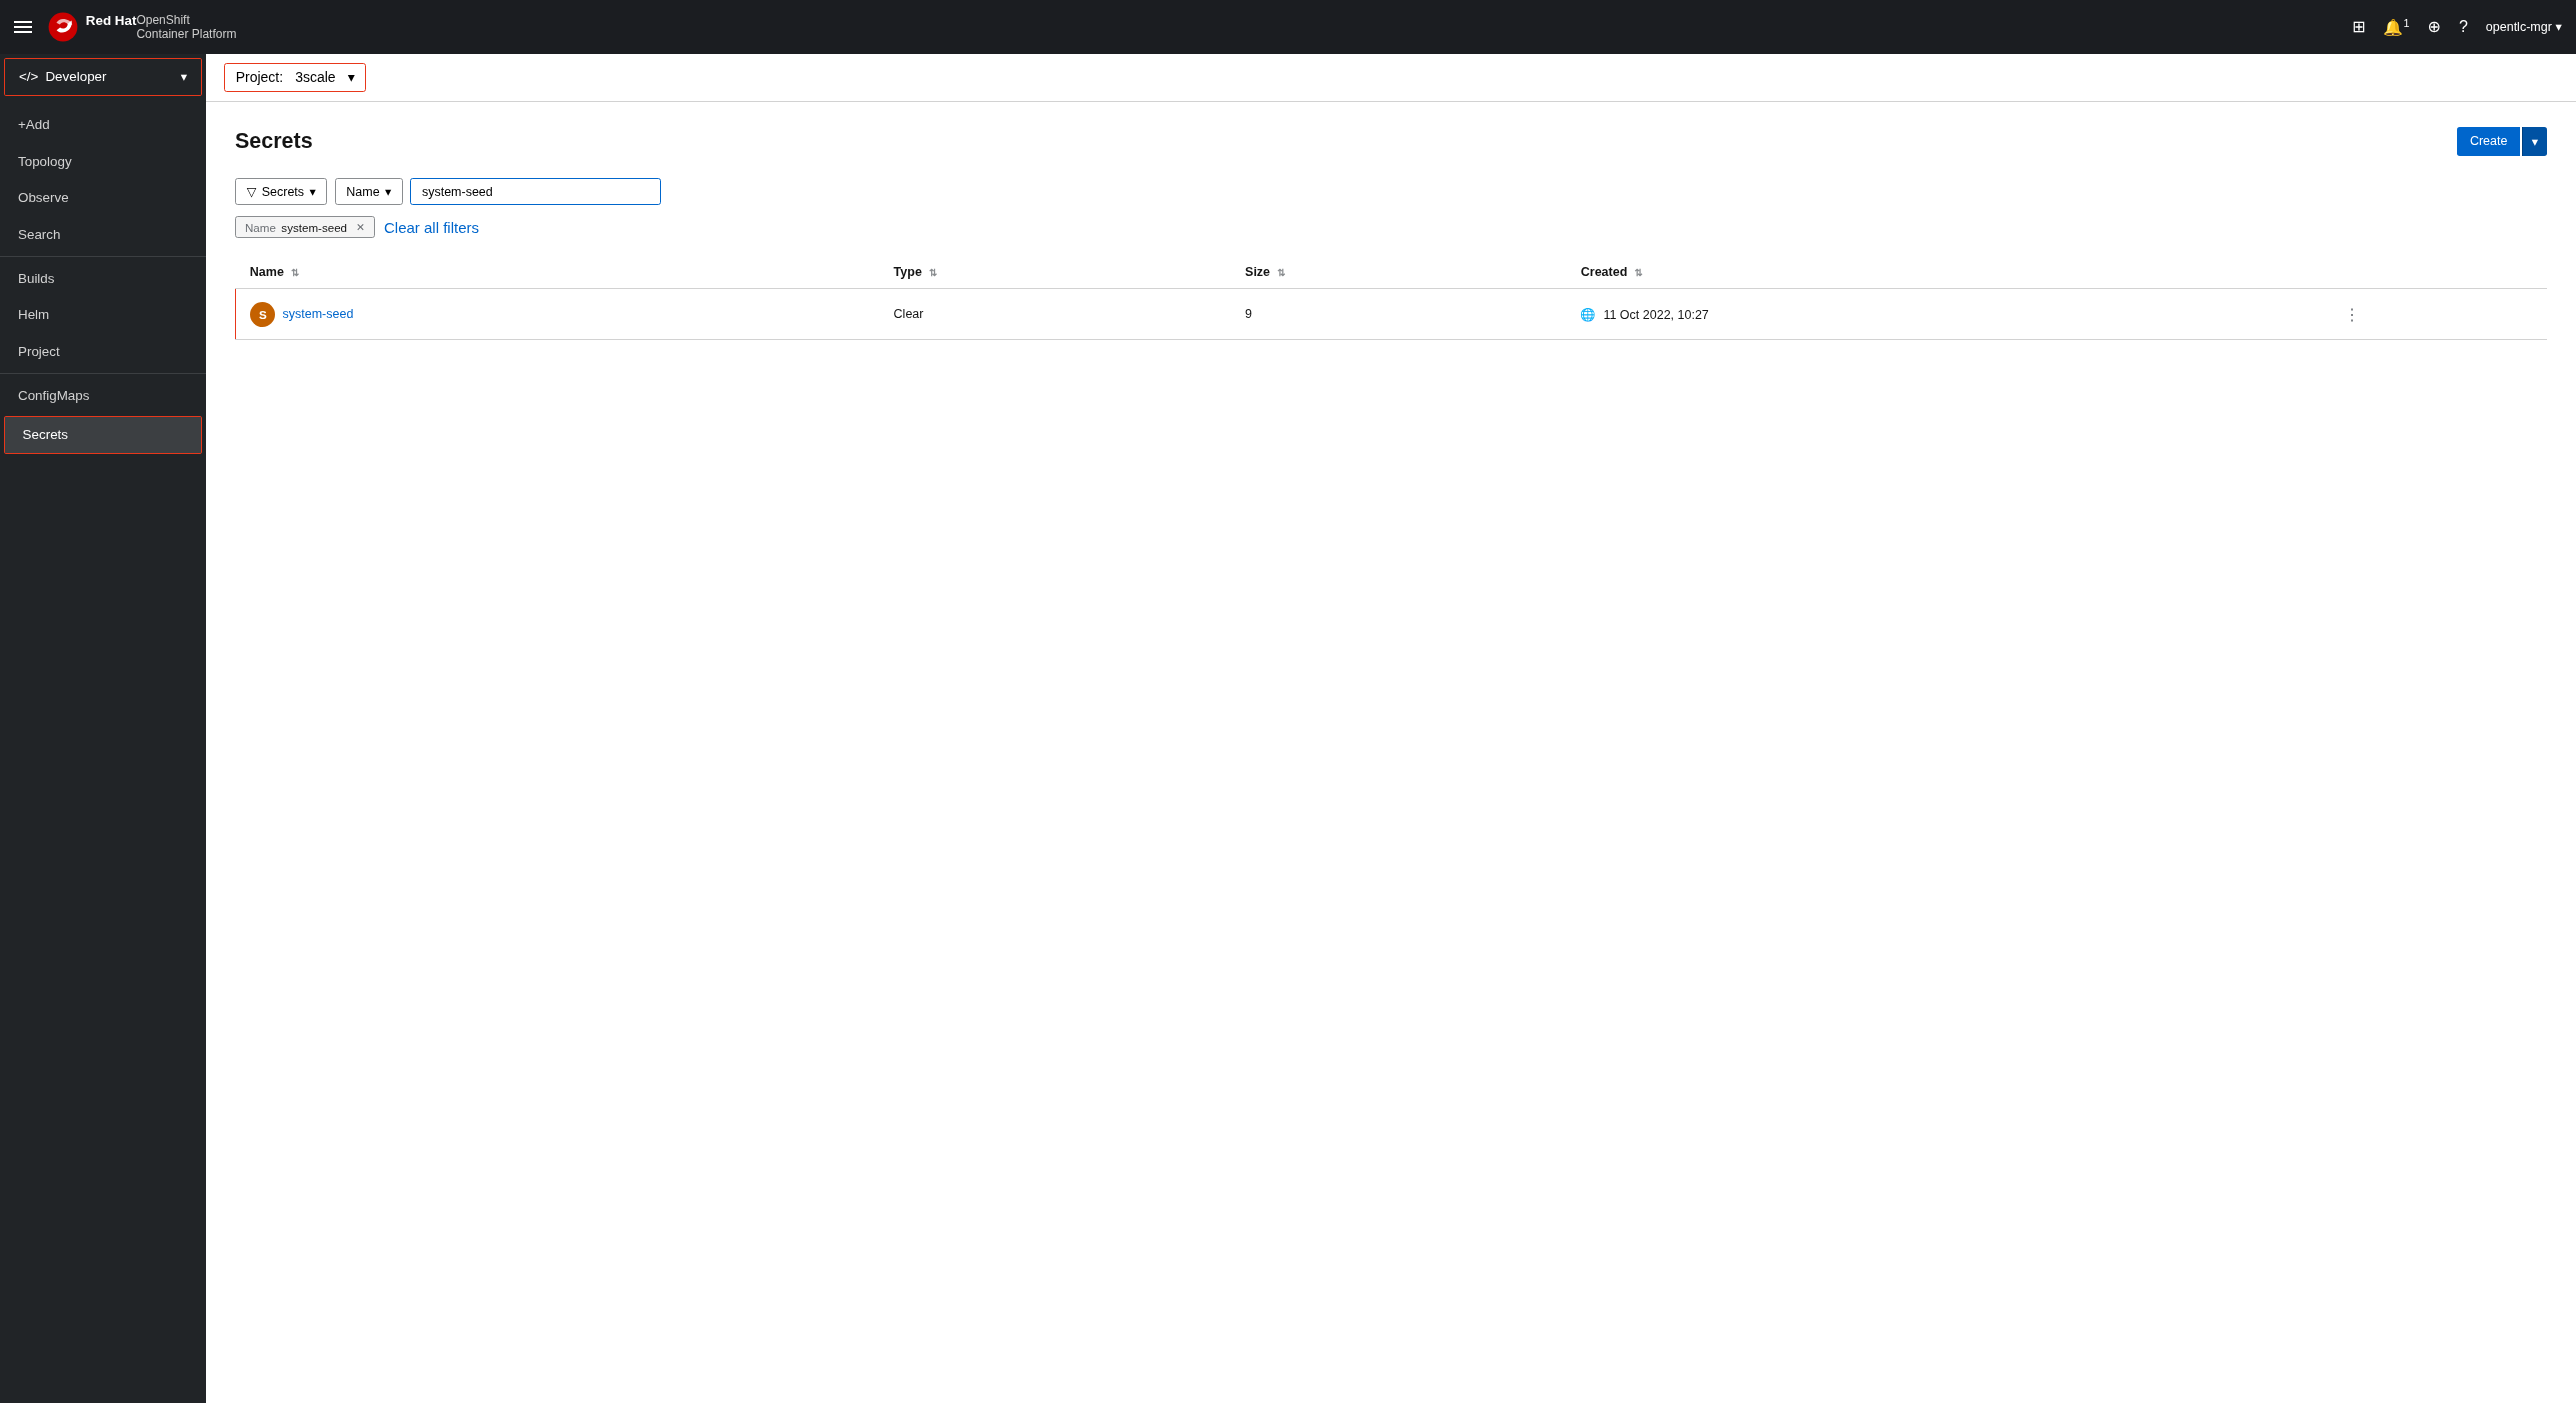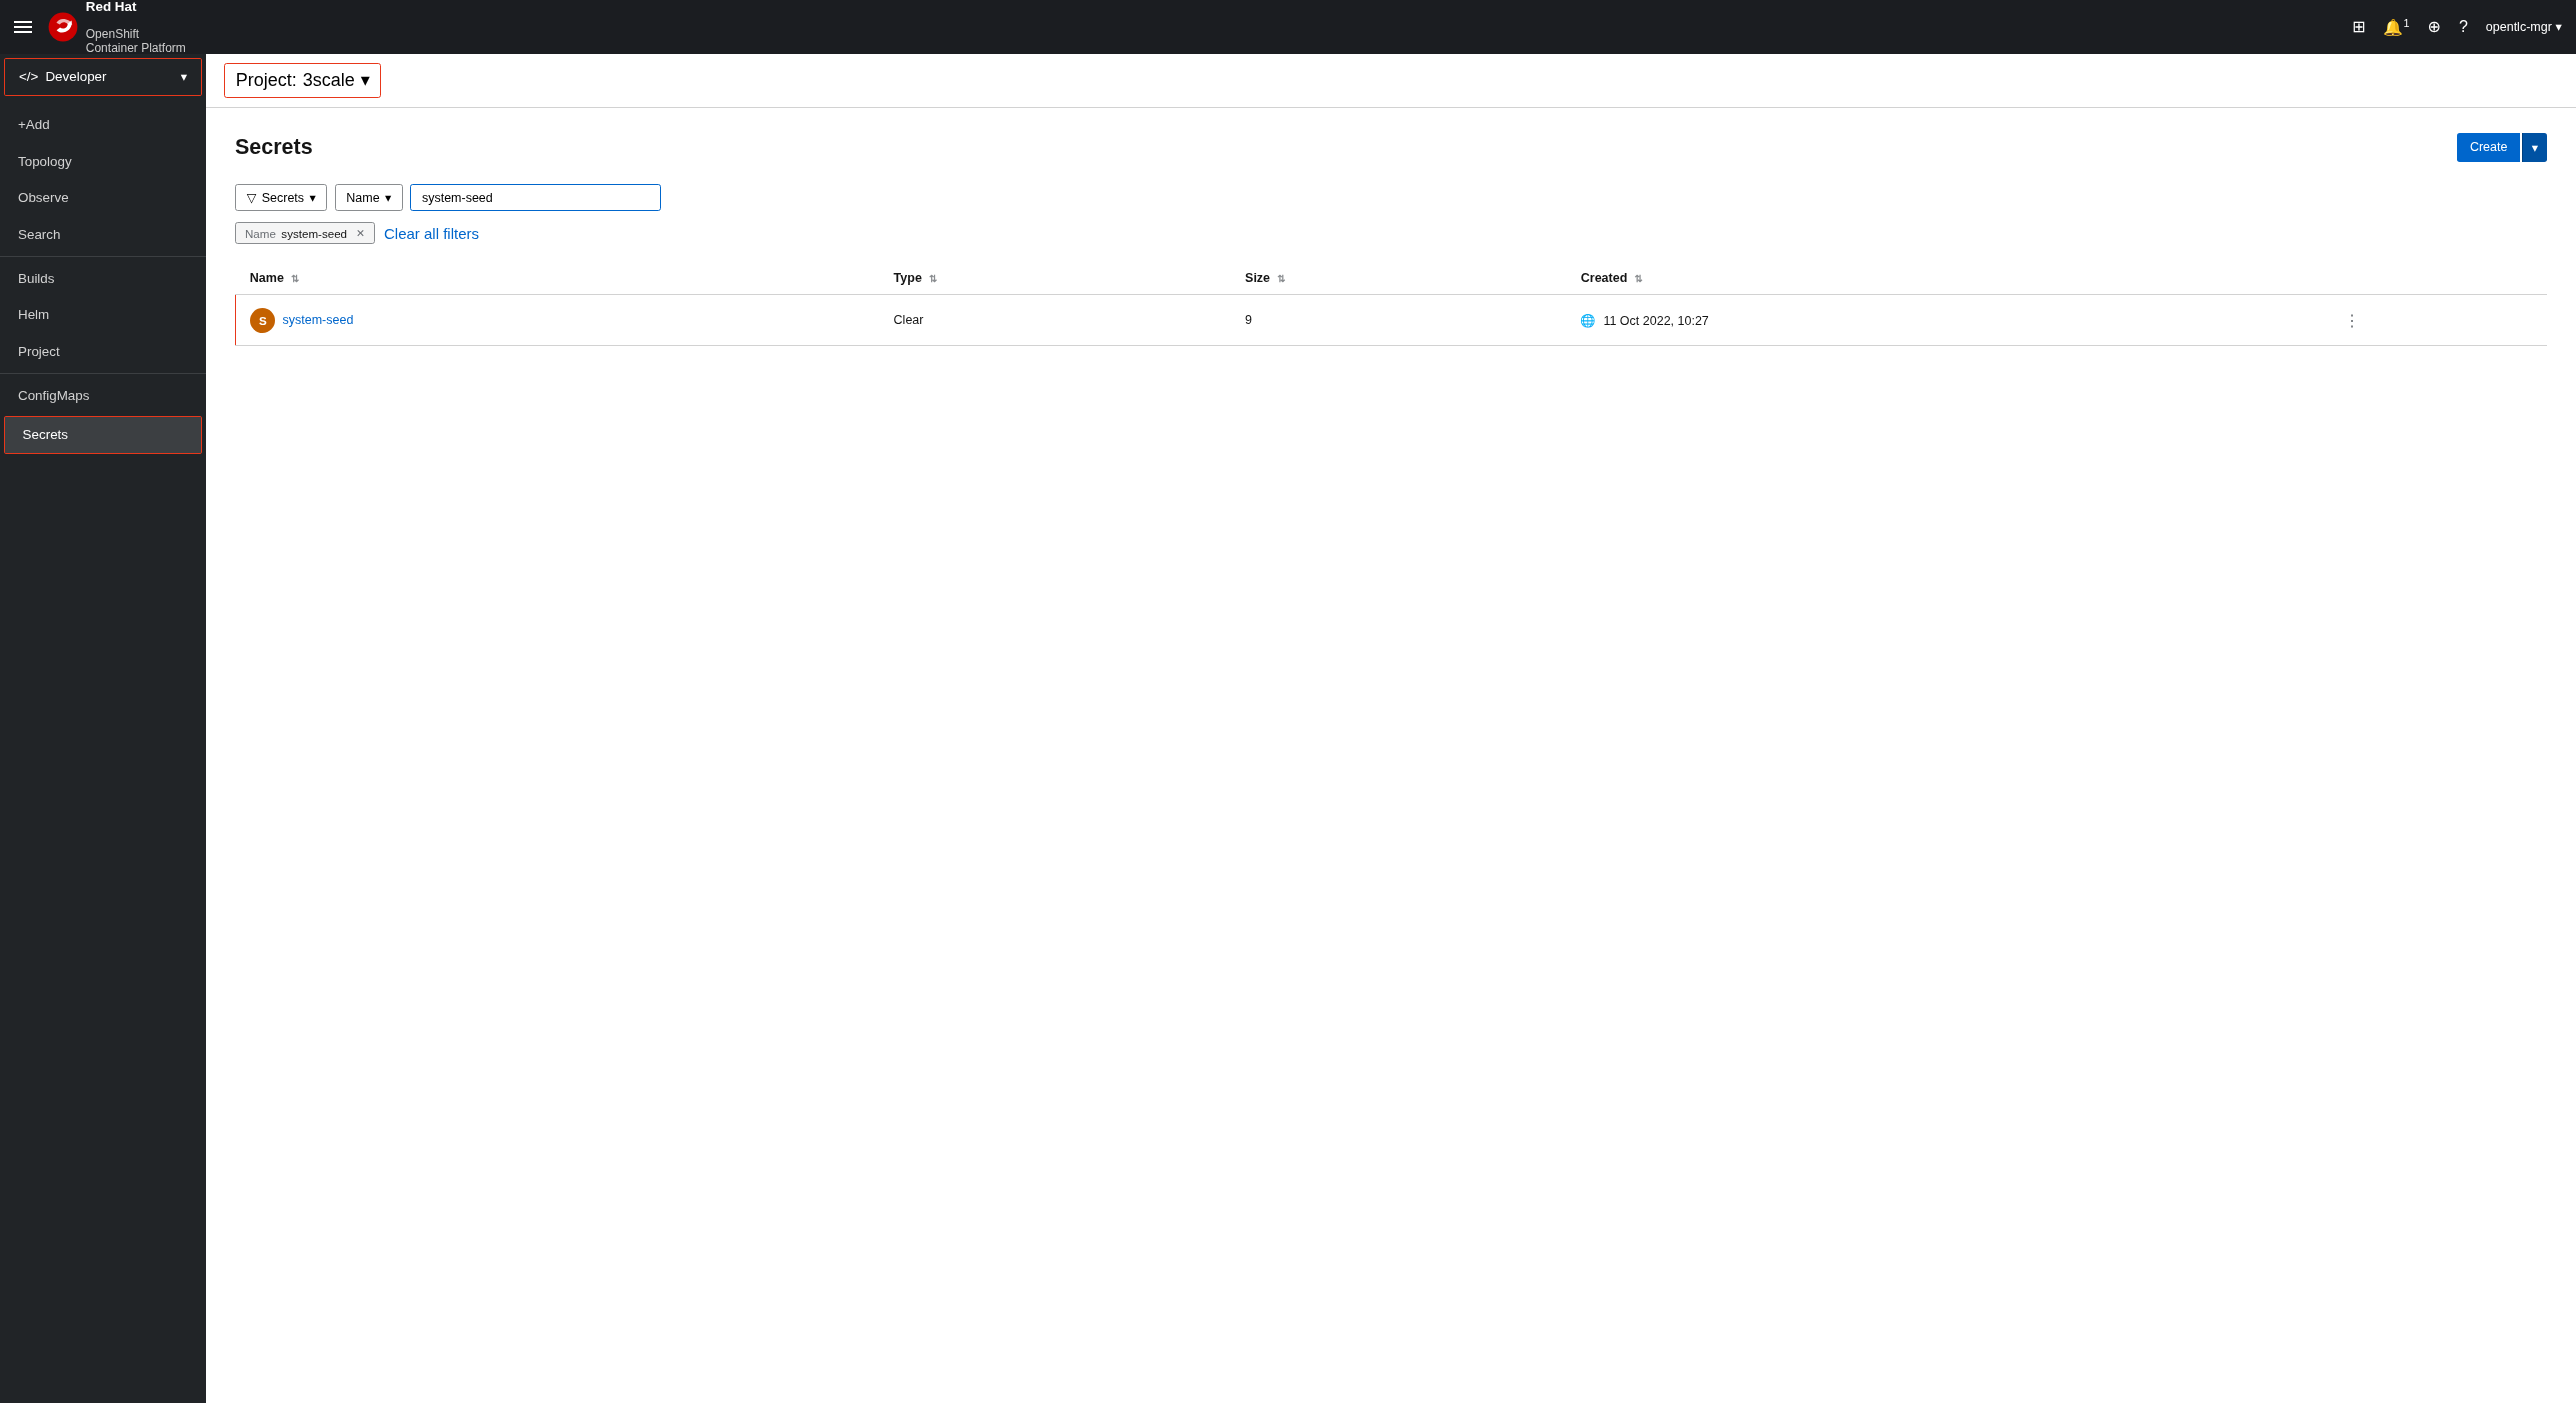--- a/index.html
+++ b/index.html
@@ -15,21 +15,21 @@
       padding: 0 14.3px;
       flex-shrink: 0;
       z-index: 100;
     }
     .topnav-hamburger {
       cursor: pointer;
       display: flex; flex-direction: column; gap: 3.6px; margin-right: 14.3px;
     }
     .topnav-hamburger span { display: block; width: 18px; height: 1.8px; background: #fff; }
     .topnav-logo { display: flex; align-items: center; gap: 7.2px; }
-    .topnav-logo-text { display: flex; flex-direction: column; line-height: 1.2; gap: 12px; }
+    .topnav-logo-text { display: flex; line-height: 1.2; }
     .topnav-logo-text .brand { font-weight: 700; font-size: 13.4px; }
     .topnav-logo-text .sub { font-size: 12px; color: #ccc; }
     .topnav-spacer { flex: 1; }
     .topnav-actions { display: flex; align-items: center; gap: 18px; }
     .topnav-icon { color: #fff; cursor: pointer; font-size: 16px; position: relative; }
     .topnav-badge { font-size: 10.7px; color: #fff; }
     .topnav-user { color: #fff; cursor: pointer; font-size: 12.5px; display: flex; align-items: center; gap: 3.6px; }
 
     
     .layout { display: flex; flex: 1; overflow: hidden; }
@@ -76,23 +76,23 @@
       padding: 9px 18px;
       border-bottom: 0.9px solid #d2d2d2;
       display: flex;
       align-items: center;
       gap: 7.2px;
       background: #fff;
     }
     .project-selector {
       display: flex;
       align-items: center;
-      gap: 6px;
+      gap: 12px;
       cursor: pointer;
-      font-size: 18px;
+      font-size: 14px;
       border: 1.8px solid #e8371a;
       padding: 5.4px 10.7px;
       border-radius: 2.7px;
     }
 
     
     .content { padding: 25px 29px; flex: 1; overflow-y: auto; }
     .content-header { display: flex; align-items: center; justify-content: space-between; margin-bottom: 21.5px; }
     .content-title { font-size: 21.5px; font-weight: 600; color: #151515; }
     .btn-create-main { padding: 7.2px 12.5px; background: #0066cc; color: #ffffff; border: none; font-size: 12.5px; cursor: pointer; border-radius: 2.7px 0 0 2.7px; }

